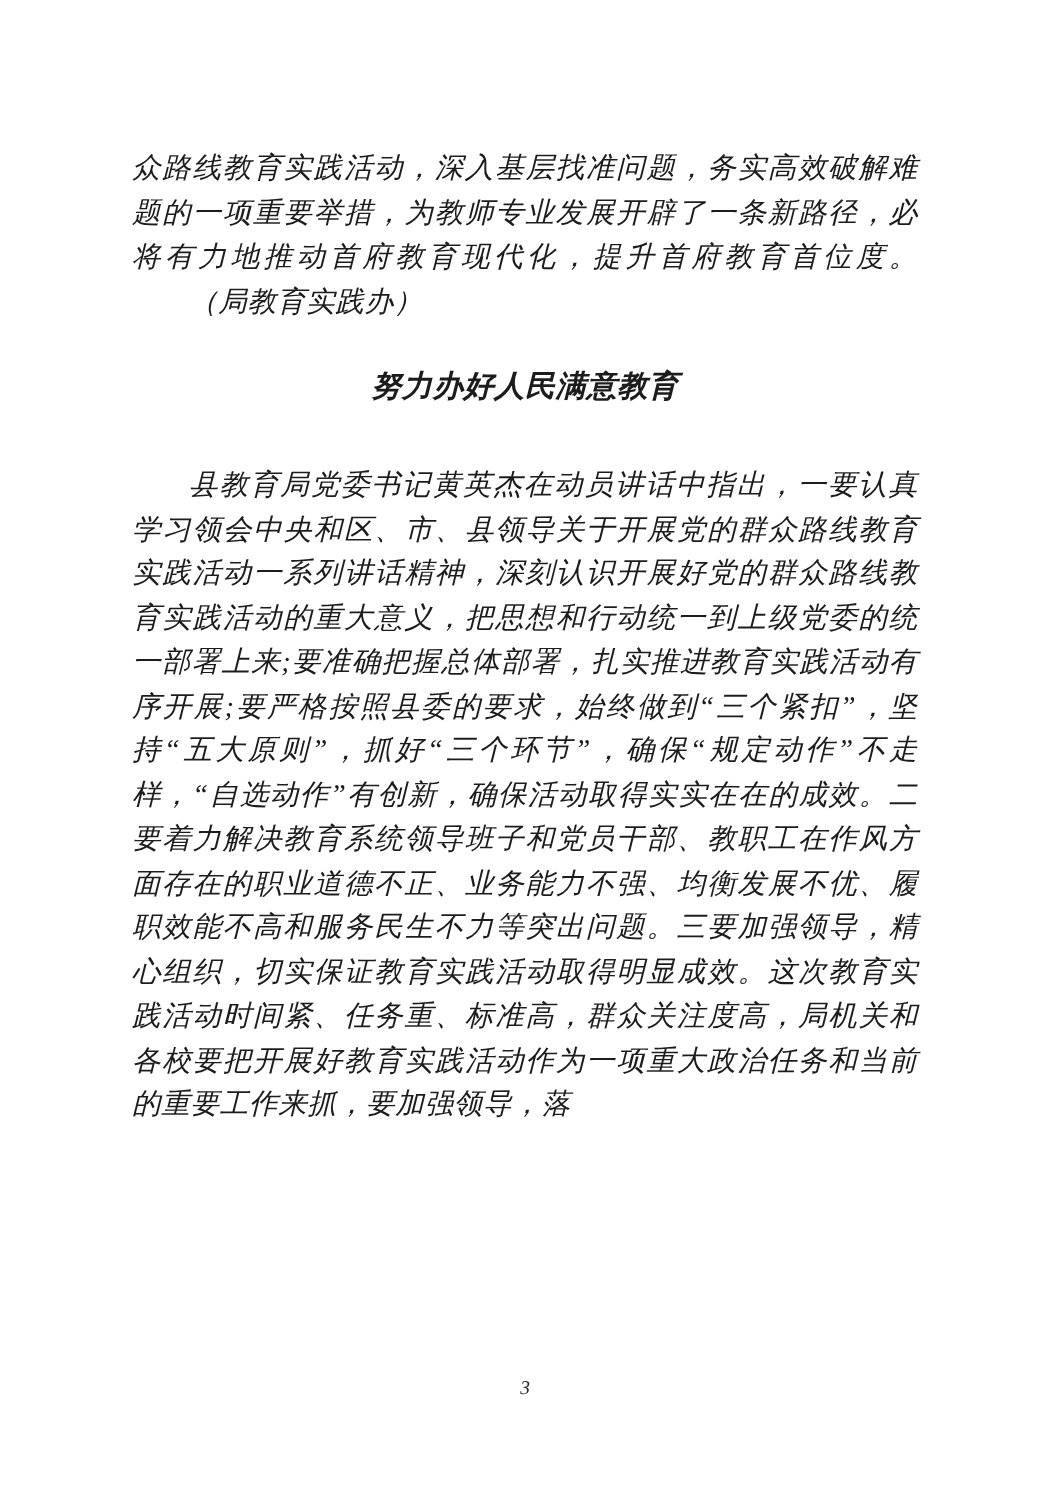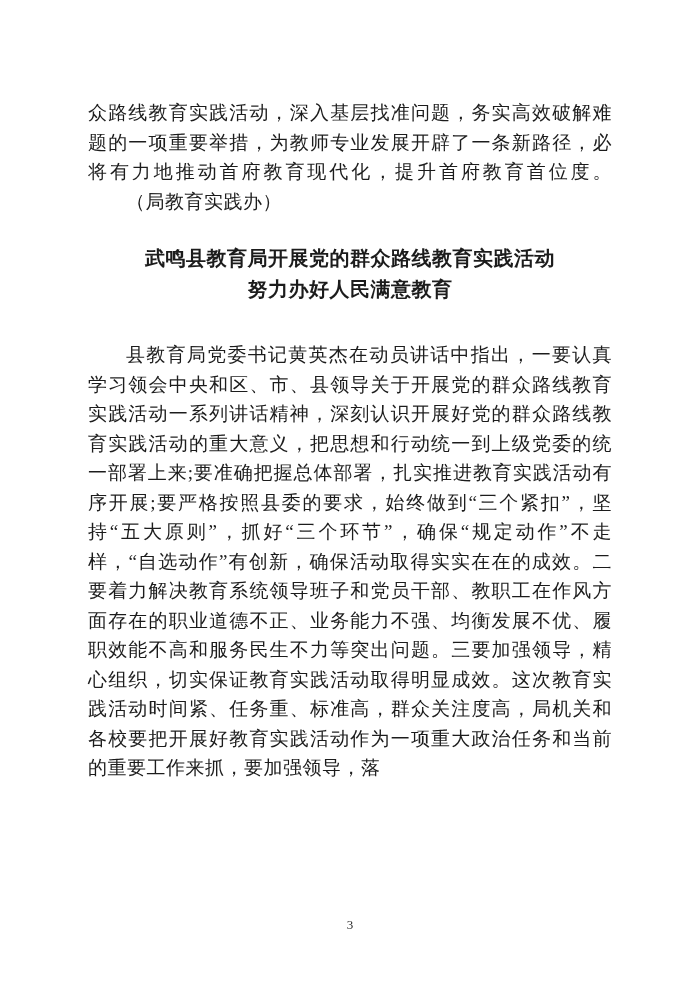--- a/index.html
+++ b/index.html
@@ -6,20 +6,21 @@
   html, body { background: #f2f2f2; }
   .page {
     position: relative;
     width: 700px;
     height: 990px;
     margin: 0 auto;
     background: #ffffff;
     font-family: "Liberation Serif", "DejaVu Serif", serif;
     color: #1c1c1c;
     overflow: hidden;
+    font-style: italic;
   }
   .content {
     position: absolute;
     left: 88px;
     right: 88px;
     top: 98px;
   }
   .body-text {
     font-size: 19px;
     line-height: 29.5px;
@@ -50,21 +51,20 @@
 </style>
 </head>
 <body>
 
 <div class="page">
   <div class="content">
 
     <p class="body-text"><span>众路线教育实践活动，深入基层找准问题，务实高效破解难题的一项重要举措，为教师专业发展开辟了一条新路径，必将有力地推动首府教育现代化，提升首府教育首位度。</span><span class="attribution">（局教育实践办）</span></p>
 
     <h1 class="doc-title">
-      <span class="title-line">武鸣县教育局开展党的群众路线教育实践活动</span>
       <span class="title-line">努力办好人民满意教育</span>
     </h1>
 
 
     <p class="body-text para">县教育局党委书记黄英杰在动员讲话中指出，一要认真学习领会中央和区、市、县领导关于开展党的群众路线教育实践活动一系列讲话精神，深刻认识开展好党的群众路线教育实践活动的重大意义，把思想和行动统一到上级党委的统一部署上来;要准确把握总体部署，扎实推进教育实践活动有序开展;要严格按照县委的要求，始终做到“三个紧扣”，坚持“五大原则”，抓好“三个环节”，确保“规定动作”不走样，“自选动作”有创新，确保活动取得实实在在的成效。二要着力解决教育系统领导班子和党员干部、教职工在作风方面存在的职业道德不正、业务能力不强、均衡发展不优、履职效能不高和服务民生不力等突出问题。三要加强领导，精心组织，切实保证教育实践活动取得明显成效。这次教育实践活动时间紧、任务重、标准高，群众关注度高，局机关和各校要把开展好教育实践活动作为一项重大政治任务和当前的重要工作来抓，要加强领导，落</p>
 
   </div>
 
   <div class="page-number">3</div>
 </div>

